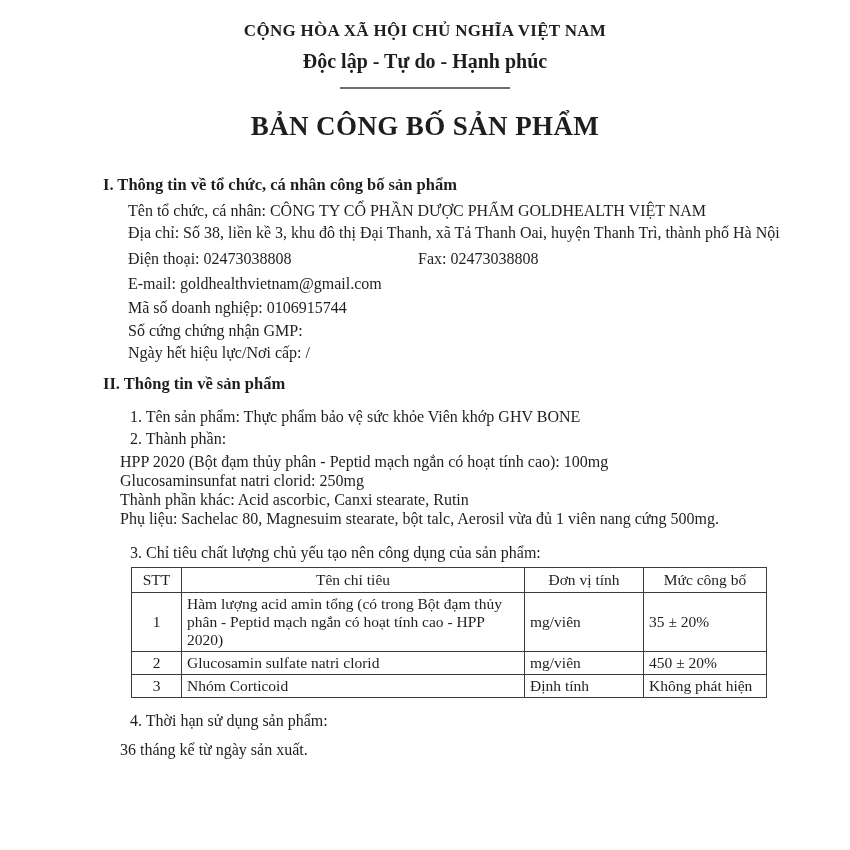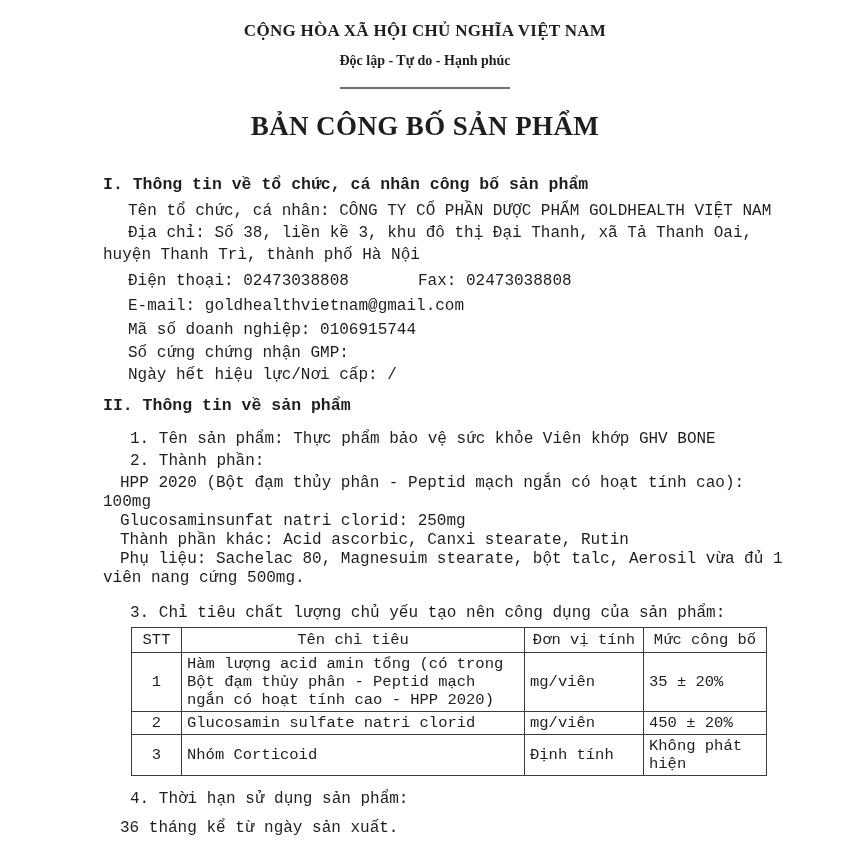--- a/index.html
+++ b/index.html
@@ -12,29 +12,29 @@
   .page {
     position: relative;
     width: 850px; height: 850px;
     background: #ffffff;
     overflow: hidden;
   }
 
   
   .hdr { margin-top: 20px; text-align: center; }
   .hdr-motto  { font-size: 17px; font-weight: bold; letter-spacing: 0.3px; line-height: 22px; }
-  .hdr-slogan { font-size: 14px; font-weight: bold; margin-top: 8px; line-height: 22px; }
+  .hdr-slogan { font-size: 20px; font-weight: bold; margin-top: 8px; line-height: 22px; }
   .hdr-rule   { width: 170px; height: 0; border-top: 2px solid #6e6e6e; margin: 15px auto 0 auto; }
 
   
   .doc-title  { margin-top: 24px; text-align: center; font-size: 27px; font-weight: bold; letter-spacing: 0.4px; line-height: 26px; }
   .doc-number { margin-top: 13px; text-align: center; font-size: 16px; line-height: 21px; }
 
   
-  .body-block { padding: 0 52px 0 103px; font-size: 16px; line-height: 22px; font-family: Liberation Mono, monospace; }
+  .body-block { padding: 0 52px 0 103px; font-size: 16px; line-height: 22px; }
   .sec-heading { font-weight: bold; font-size: 16.5px; }
   .sec1-heading { margin-top: 35px; }
   .org-line  { margin-top: 4px; text-indent: 25px; }
   .addr-line { text-indent: 25px; }
   .phone-row { margin-top: 4px; text-indent: 25px; position: relative; }
   .fax-part  { position: absolute; left: 315px; top: 0; text-indent: 0; }
   .email-line { margin-top: 3px; text-indent: 25px; }
   .mst-line  { margin-top: 2px; text-indent: 25px; }
   .gmp-line  { margin-top: 1px; text-indent: 25px; }
   .valid-line { text-indent: 25px; }

